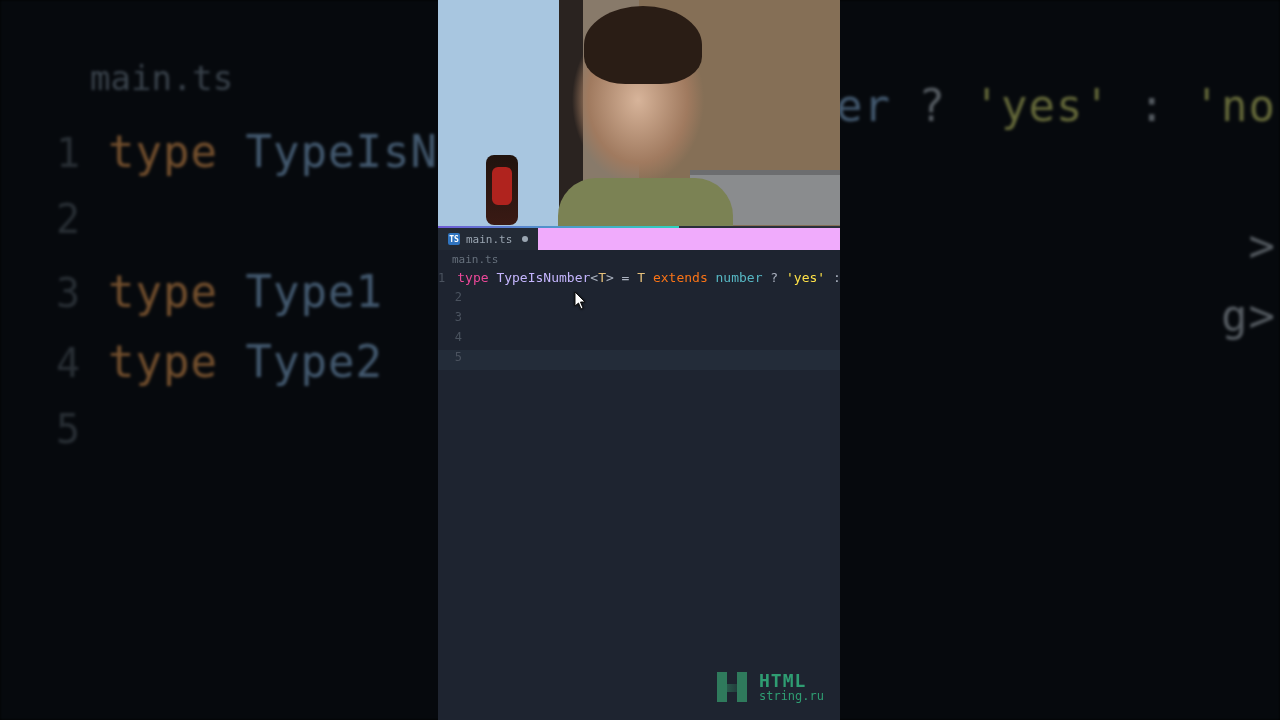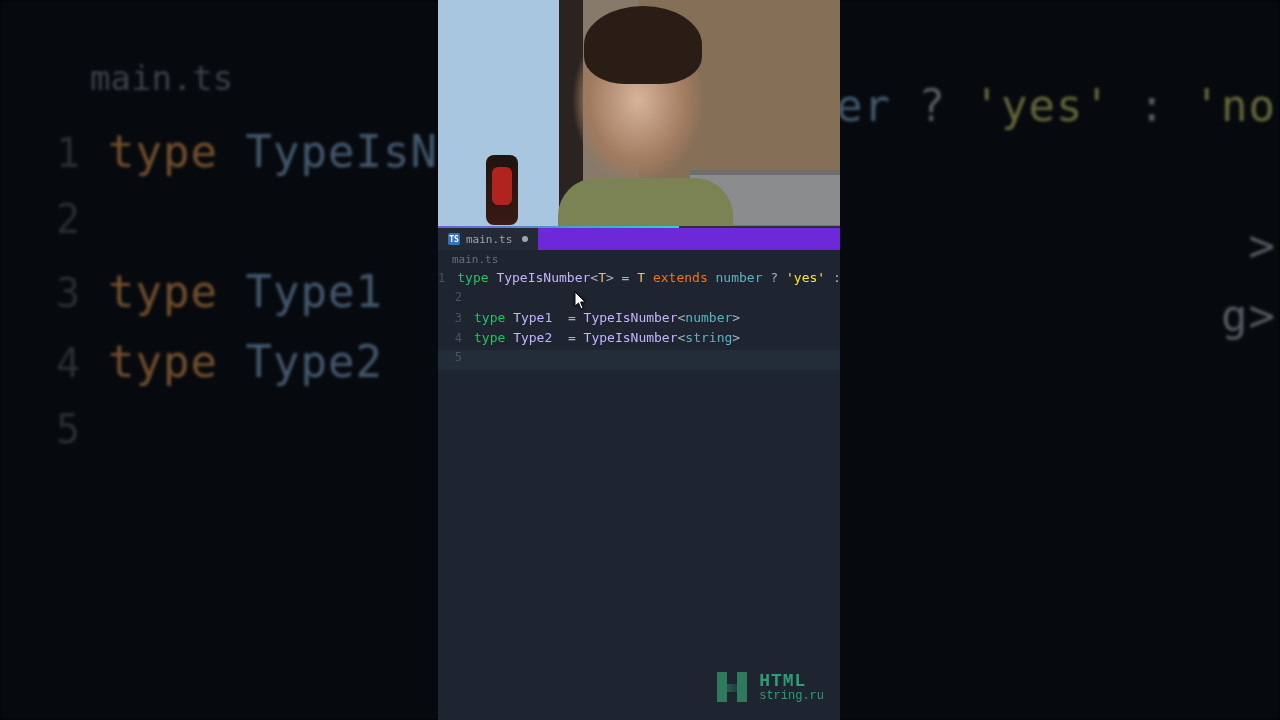--- a/index.html
+++ b/index.html
@@ -38,43 +38,43 @@
        background:#b0231e;}
   .hair{position:absolute;left:146px;top:6px;width:118px;height:78px;border-radius:50% 50% 35% 35%;
        background:#2a1d15;}
   .shirt{position:absolute;left:120px;top:178px;width:175px;height:60px;border-radius:38px 38px 0 0;background:#7b8254;}
   .shelf{position:absolute;right:0;top:170px;width:150px;height:55px;background:#8a8c8e;border-top:5px solid #6c6d6f;}
 
   .progress{position:absolute;left:0;top:226px;width:402px;height:2px;background:#2a2f3a;}
   .progress>div{height:100%;width:60%;background:linear-gradient(90deg,#6f5bd6,#2dd4bf);}
 
   
-  .tab-strip{position:absolute;left:0;top:228px;width:402px;height:22px;background:#6d28d9;
+  .tab-strip{position:absolute;left:0;top:228px;width:402px;height:22px;background:#f0abfc;
              display:flex;align-items:center;font-size:11px;color:#9ba6b2;}
   .tab{display:flex;align-items:center;gap:6px;height:100%;padding:0 10px;background:#232a35;}
   .ts-ico{width:12px;height:12px;background:#2f74c0;border-radius:2px;display:flex;align-items:center;justify-content:center;font-size:8px;font-weight:700;color:#fff;}
   .dirty{width:6px;height:6px;border-radius:50%;background:#9ba6b2;margin-left:4px;}
 
   .crumb{position:absolute;left:14px;top:253px;font-size:11px;color:#66707c;}
 
   .editor{position:absolute;left:0;top:270px;width:402px;}
   .line{display:flex;align-items:baseline;height:20px;}
   .gut{width:24px;text-align:right;color:#4a525e;font-size:12px;margin-right:12px;}
   .code{font-size:13px;white-space:pre;}
   .hl-line{background:#232c39;}
 
-  .s-kw{color:#22c55e;} .s-ty{color:#c4b5fd;} .s-ty2{color:#56b6c2;}
+  .s-kw{color:#ec4899;} .s-ty{color:#c4b5fd;} .s-ty2{color:#56b6c2;}
   .s-op{color:#abb2bf;} .s-str{color:#fde047;} .s-ext{color:#f97316;}
   .s-gn{color:#e5c07b;}
 
   .cursor-ptr{position:absolute;left:136px;top:292px;width:14px;height:18px;pointer-events:none;}
   .cursor-ptr svg{filter:drop-shadow(0 0 1px #000);}
 
   
-  .wm{position:absolute;right:16px;bottom:16px;display:flex;align-items:center;gap:10px;font-family:Liberation Mono, monospace;}
+  .wm{position:absolute;right:16px;bottom:16px;display:flex;align-items:center;gap:10px;}
   .wm-logo{width:34px;height:34px;position:relative;}
   .wm-logo .bar{position:absolute;background:#2f7a5c;}
   .wm-logo .l{left:2px;top:2px;width:10px;height:30px;}
   .wm-logo .r{right:2px;top:2px;width:10px;height:30px;}
   .wm-logo .m{left:2px;top:14px;width:30px;height:8px;opacity:.9;
               background:linear-gradient(90deg,#2f7a5c,transparent);}
   .wm-txt{line-height:1;}
   .wm-txt .a{color:#2f9d72;font-size:18px;font-weight:700;letter-spacing:1px;}
   .wm-txt .b{color:#2f9d72;font-size:12px;}
 </style>
@@ -137,25 +137,23 @@
       <div class="line">
         <span class="gut">1</span>
         <span class="code"><span class="s-kw">type </span><span class="s-ty">TypeIsNumber</span><span class="s-op">&lt;</span><span class="s-gn">T</span><span class="s-op">&gt; = </span><span class="s-gn">T</span><span class="s-op"> </span><span class="s-ext">extends</span><span class="s-op"> </span><span class="s-ty2">number</span><span class="s-op"> ? </span><span class="s-str">'yes'</span><span class="s-op"> : </span></span>
       </div>
       <div class="line">
         <span class="gut">2</span>
         <span class="code"></span>
       </div>
       <div class="line">
         <span class="gut">3</span>
-        <span class="code"><span class="s-kw">type </span><span class="s-ty">Type1</span><span class="s-op">  = </span><span class="s-ty">TypeIsNumber</span><span class="s-op">&lt;</span><span class="s-ty2">number</span><span class="s-op">&gt;</span></span>
       </div>
       <div class="line">
         <span class="gut">4</span>
-        <span class="code"><span class="s-kw">type </span><span class="s-ty">Type2</span><span class="s-op">  = </span><span class="s-ty">TypeIsNumber</span><span class="s-op">&lt;</span><span class="s-ty2">string</span><span class="s-op">&gt;</span></span>
       </div>
       <div class="line hl-line">
         <span class="gut">5</span>
         <span class="code"></span>
       </div>
     </div>
 
   <div class="cursor-ptr">
     <svg viewBox="0 0 12 18" width="14" height="18">
       <path d="M0 0 L0 14 L3.5 11 L6 17 L8 16 L5.5 10 L10 10 Z" fill="#fefefe" stroke="#111" stroke-width="1"></path>

